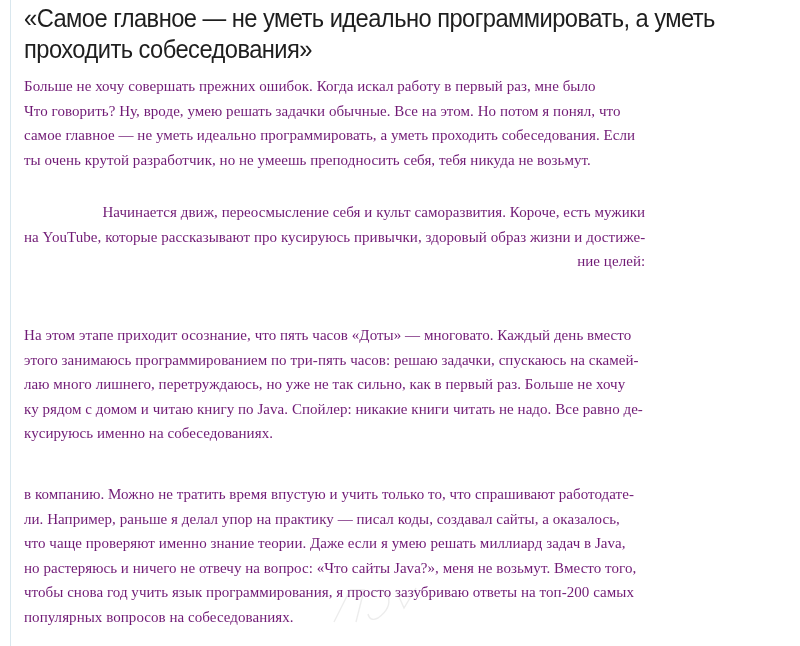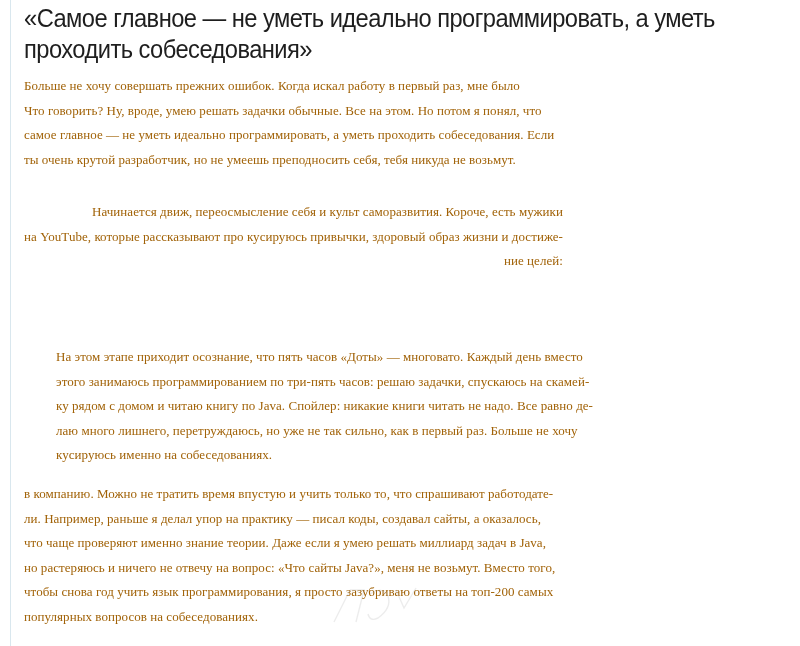--- a/index.html
+++ b/index.html
@@ -37,29 +37,29 @@
       line-height: 31px;
       letter-spacing: -0.6px;
       color: #1e1e1e;
       transform: scaleX(0.93);
       transform-origin: left top;
       width: 820px;
     }
     .paragraph {
       margin: 0;
       font-family: "Liberation Serif", "DejaVu Serif", serif;
-      font-size: 13px;
+      font-size: 15px;
       line-height: 24.6px;
-      color: #a16207;
+      color: #701a75;
       letter-spacing: 0.05px;
     }
     .p1 { position: absolute; top: 74px; }
     .p2 { position: absolute; top: 200px; text-align: right; }
     .p3 { position: absolute; top: 289px; }
-    .p4 { position: absolute; top: 345px; margin-left: 32px; }
+    .p4 { position: absolute; top: 323px; }
     .p5 { position: absolute; top: 482px; }
     .line { display: block; white-space: nowrap; }
     .watermark {
       position: absolute;
       left: 330px;
       top: 584px;
       width: 90px;
       height: 40px;
       opacity: 0.18;
     }
@@ -85,22 +85,22 @@
   <p class="paragraph p2">
     <span class="line">Начинается движ, переосмысление себя и культ саморазвития. Короче, есть мужики</span>
     <span class="line">на YouTube, которые рассказывают про кусируюсь привычки, здоровый образ жизни и достиже-</span>
     <span class="line">ние целей:</span>
   </p>
 
 
   <p class="paragraph p4">
     <span class="line">На этом этапе приходит осознание, что пять часов «Доты» — многовато. Каждый день вместо</span>
     <span class="line">этого занимаюсь программированием по три-пять часов: решаю задачки, спускаюсь на скамей-</span>
+    <span class="line">лаю много лишнего, перетруждаюсь, но уже не так сильно, как в первый раз. Больше не хочу</span>
     <span class="line">ку рядом с домом и читаю книгу по Java. Спойлер: никакие книги читать не надо. Все равно де-</span>
-    <span class="line">лаю много лишнего, перетруждаюсь, но уже не так сильно, как в первый раз. Больше не хочу</span>
     <span class="line">кусируюсь именно на собеседованиях.</span>
   </p>
 
   <p class="paragraph p5">
     <span class="line">в компанию. Можно не тратить время впустую и учить только то, что спрашивают работодате-</span>
     <span class="line">ли. Например, раньше я делал упор на практику — писал коды, создавал сайты, а оказалось,</span>
     <span class="line">что чаще проверяют именно знание теории. Даже если я умею решать миллиард задач в Java,</span>
     <span class="line">но растеряюсь и ничего не отвечу на вопрос: «Что сайты Java?», меня не возьмут. Вместо того,</span>
     <span class="line">чтобы снова год учить язык программирования, я просто зазубриваю ответы на топ-200 самых</span>
     <span class="line">популярных вопросов на собеседованиях.</span>

